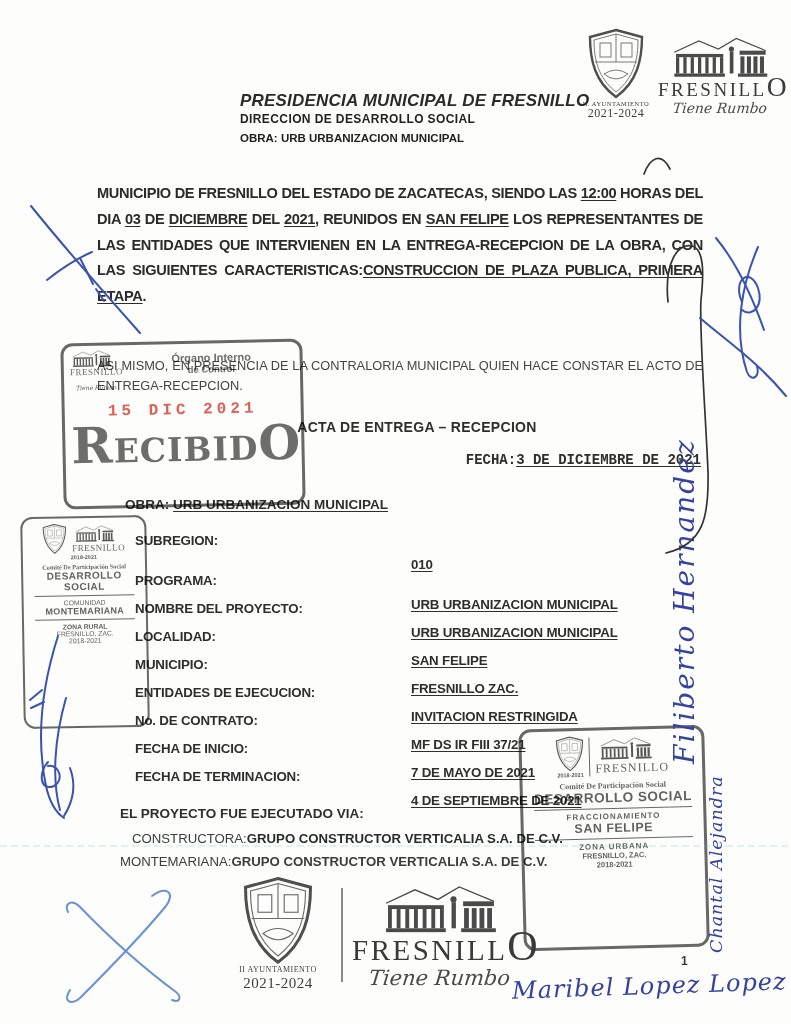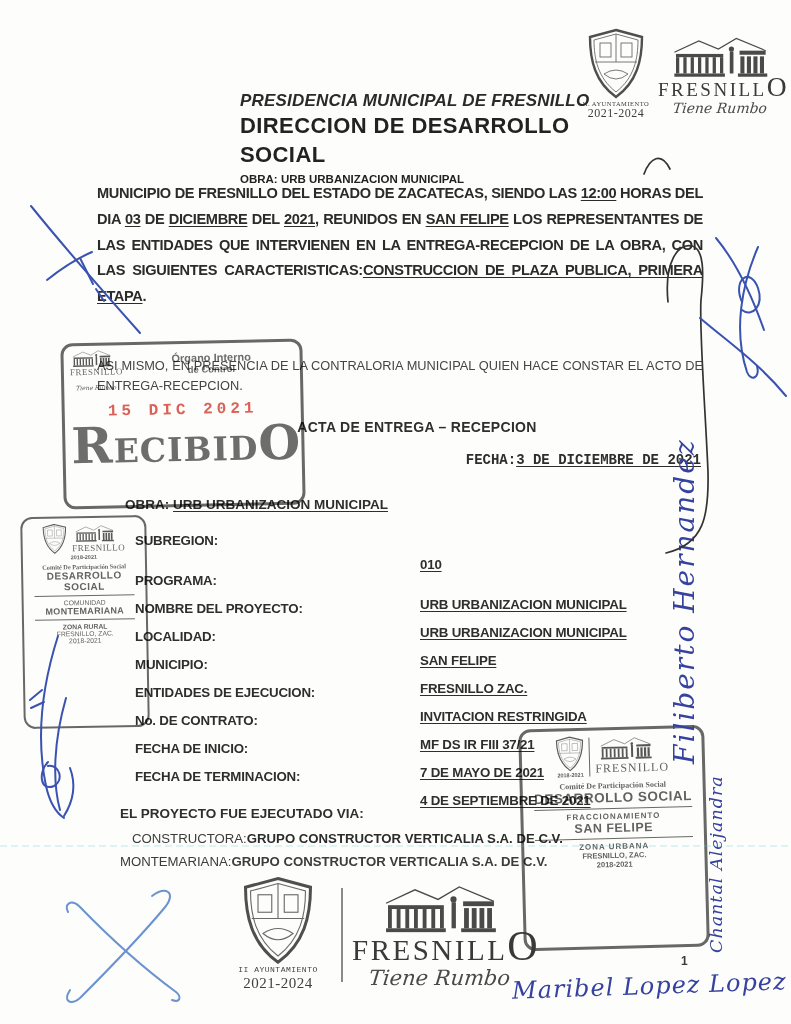--- a/index.html
+++ b/index.html
@@ -4,33 +4,33 @@
 <style>
   html,body{margin:0;padding:0;}
   body{width:791px;height:1024px;position:relative;background:#fdfdfb;overflow:hidden;
        font-family:"Liberation Sans",sans-serif;color:#2e2e2e;}
   .abs{position:absolute;}
   .b{font-weight:700;}
   .u{text-decoration:underline;text-decoration-thickness:1.4px;text-underline-offset:2px;margin-top:24px;}
   
   .doc-header{left:240px;top:90px;width:420px;text-align:left;line-height:1.3;}
   .hd1{font-size:17px;font-weight:700;font-style:italic;letter-spacing:.2px;color:#2a2a2a;}
-  .hd2{font-size:22px;font-weight:700;letter-spacing:.4px;color:#222;}
+  .hd2{font-size:12px;font-weight:700;letter-spacing:.4px;color:#222;}
   .hd3{font-size:11.5px;font-weight:700;margin-top:3px;color:#222;}
   
   .intro{left:97px;top:181px;width:606px;font-size:14.6px;font-weight:700;line-height:1.77;
          text-align:justify;letter-spacing:-.35px;color:#2b2b2b;}
   .asimismo{left:97px;top:356px;width:606px;font-size:12.8px;font-weight:400;line-height:1.6;
          text-align:justify;color:#454545;}
   .acta-title{left:97px;top:419px;width:640px;text-align:center;font-size:14px;font-weight:700;letter-spacing:.3px;}
   .fecha-line{left:97px;top:452px;width:604px;text-align:right;font-size:14px;font-weight:700;font-family:Liberation Mono, monospace;}
   .obra-line{left:125px;top:497px;font-size:13.5px;font-weight:700;}
   
   .frow{position:absolute;left:135px;width:560px;font-size:13.3px;font-weight:700;letter-spacing:-.2px;}
-  .fval{position:absolute;left:285px;}
+  .fval{position:absolute;left:276px;}
   
   .exec1{left:120px;top:806px;font-size:13.5px;font-weight:700;}
   .exec2{left:132px;top:831px;font-size:13.2px;font-weight:400;color:#3c3c3c;}
   .exec2 .v{font-weight:700;color:#2b2b2b;}
   .exec3{left:120px;top:854px;font-size:13.2px;font-weight:400;color:#3c3c3c;}
   
   .crest-block{text-align:center;line-height:1.1;color:#3f3f3f;}
   .crest-lab1{font-size:6.5px;letter-spacing:.5px;font-family:"Liberation Serif",serif;}
   .crest-lab2{font-size:12px;font-family:"Liberation Serif",serif;letter-spacing:.5px;}
   .fres-logo{text-align:center;color:#3f3f3f;line-height:1;}
@@ -240,21 +240,21 @@
   <div class="cs-hr"></div>
   <div class="sm">ZONA URBANA</div>
   <div class="xs">FRESNILLO, ZAC.</div>
   <div class="xs">2018-2021</div>
 </div>
 
 <div class="abs crest-block" style="left:226px;top:876px;width:104px;">
   <svg width="80" height="90" style="margin:0 auto">
       <use href="#crest"></use>
     </svg>
-  <div class="crest-lab1" style="font-size:8px;font-family:Liberation Mono, monospace;">II AYUNTAMIENTO</div>
+  <div class="crest-lab1" style="font-size:8px;">II AYUNTAMIENTO</div>
   <div class="crest-lab2" style="font-size:15px;">2021-2024</div>
 </div>
 <div class="abs divline" style="left:341px;top:888px;height:94px;"></div>
 <div class="abs fres-logo" style="left:352px;top:884px;width:176px;">
   <svg width="152" height="52" style="margin:0 auto">
       <use href="#monument"></use>
     </svg>
   <div class="fres-name" style="font-size:29px;">FRESNILL<span class="biglast">O</span></div>
   <div class="fres-tag" style="font-size:21px;margin-top:3px;">Tiene Rumbo</div>
 </div>

